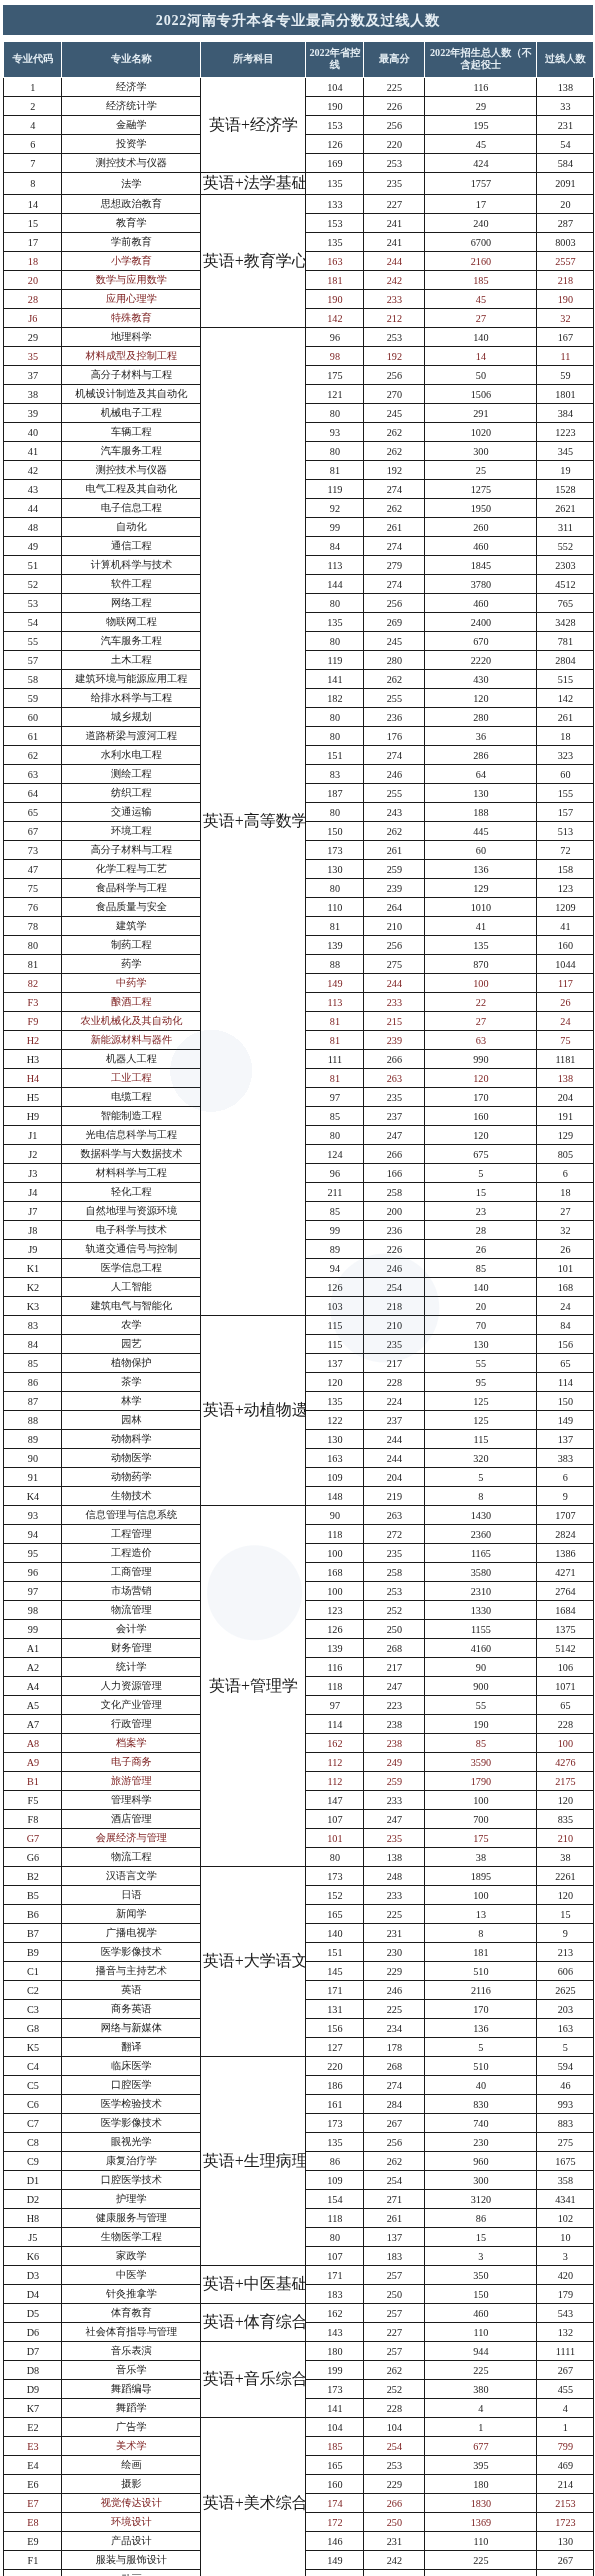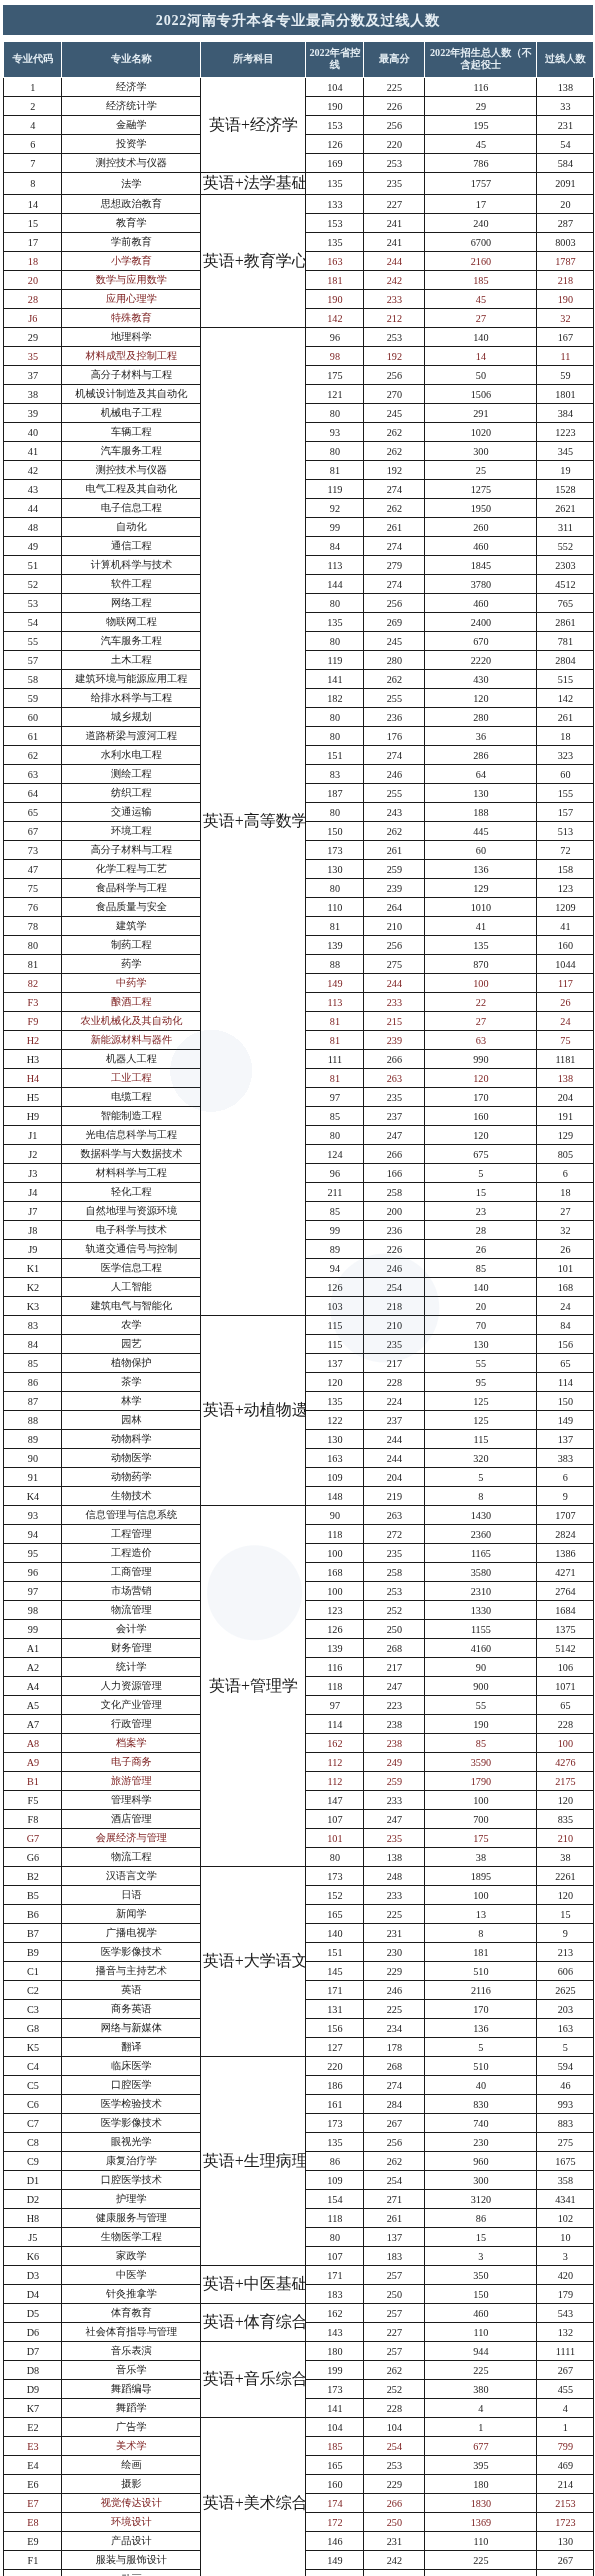--- a/index.html
+++ b/index.html
@@ -106,21 +106,21 @@
           <td class="num">126</td>
           <td class="num">220</td>
           <td class="num">45</td>
           <td class="num">54</td>
         </tr>
         <tr>
           <td class="code">7</td>
           <td class="name">测控技术与仪器</td>
           <td class="num">169</td>
           <td class="num">253</td>
-          <td class="num">786</td>
+          <td class="num">424</td>
           <td class="num">584</td>
         </tr>
         <tr>
           <td class="code">8</td>
           <td class="name">法学</td>
           <td class="subject" rowspan="1">英语+法学基础</td>
           <td class="num">135</td>
           <td class="num">235</td>
           <td class="num">1757</td>
           <td class="num">2091</td>
@@ -149,21 +149,21 @@
           <td class="num">241</td>
           <td class="num">6700</td>
           <td class="num">8003</td>
         </tr>
         <tr class="red">
           <td class="code">18</td>
           <td class="name">小学教育</td>
           <td class="num">163</td>
           <td class="num">244</td>
           <td class="num">2160</td>
-          <td class="num">1787</td>
+          <td class="num">2557</td>
         </tr>
         <tr class="red">
           <td class="code">20</td>
           <td class="name">数学与应用数学</td>
           <td class="num">181</td>
           <td class="num">242</td>
           <td class="num">185</td>
           <td class="num">218</td>
         </tr>
         <tr class="red">
@@ -302,21 +302,21 @@
           <td class="num">256</td>
           <td class="num">460</td>
           <td class="num">765</td>
         </tr>
         <tr>
           <td class="code">54</td>
           <td class="name">物联网工程</td>
           <td class="num">135</td>
           <td class="num">269</td>
           <td class="num">2400</td>
-          <td class="num">2861</td>
+          <td class="num">3428</td>
         </tr>
         <tr>
           <td class="code">55</td>
           <td class="name">汽车服务工程</td>
           <td class="num">80</td>
           <td class="num">245</td>
           <td class="num">670</td>
           <td class="num">781</td>
         </tr>
         <tr>

